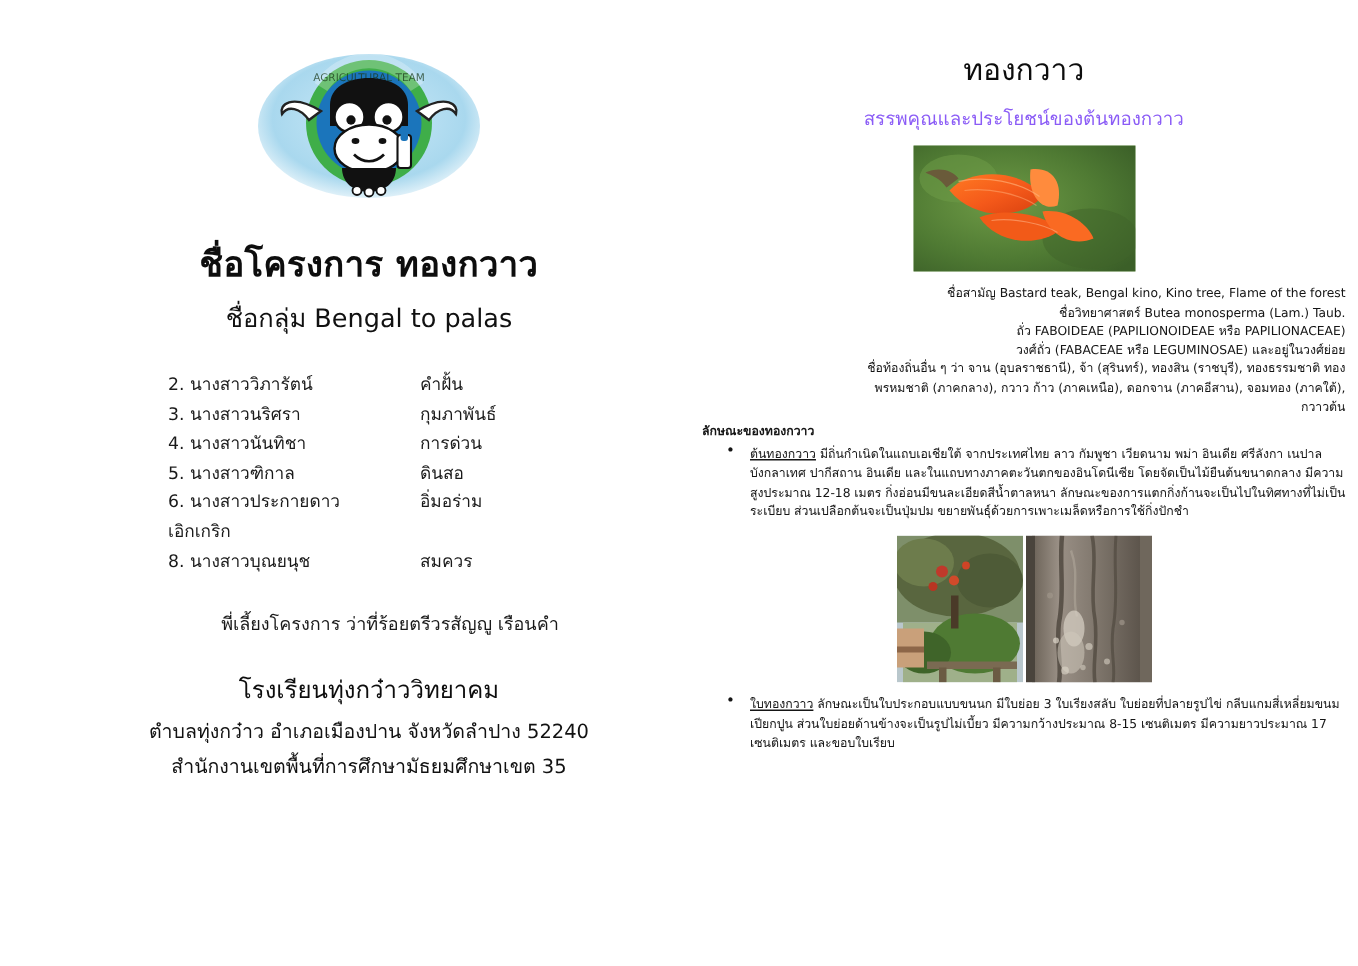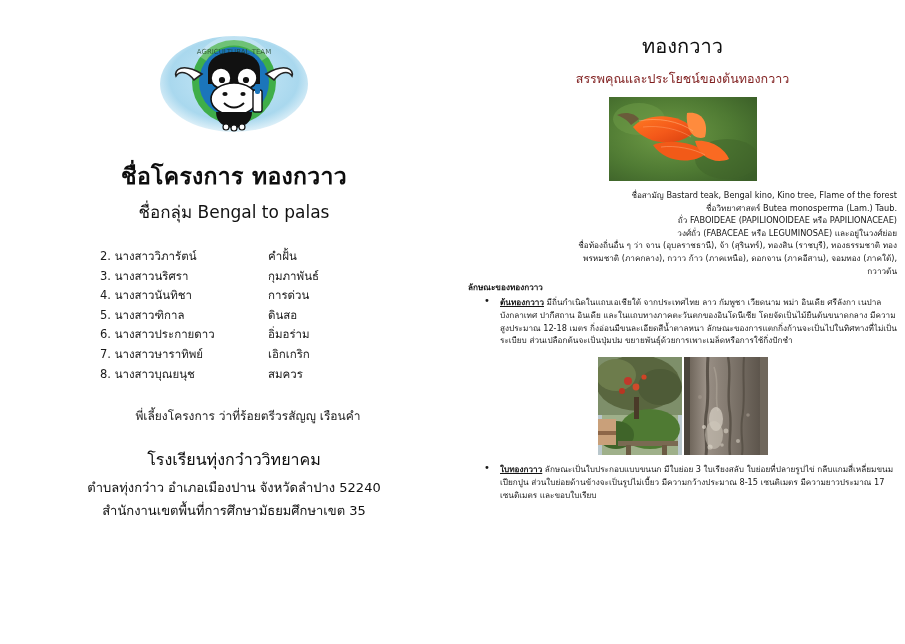--- a/index.html
+++ b/index.html
@@ -18,21 +18,21 @@
   .page {
     position: relative;
     width: 905px;
     height: 644px;
     background: #ffffff;
   }
 
   
   .left-col {
     position: absolute;
-    left: 4px;
+    left: 16px;
     top: 0px;
     width: 460px;
     height: 480px;
     text-align: center;
   }
 
   .logo-wrap {
     margin-top: 26px;
     display: flex;
     justify-content: center;
@@ -108,21 +108,21 @@
     margin-top: 30px;
     text-align: center;
     font-size: 20px;
     font-weight: 400;
     color: #0d0d0d;
   }
   .doc-subtitle {
     margin-top: 7px;
     text-align: center;
     font-size: 12.5px;
-    color: #7f1d1d;
+    color: #8b5cf6;
   }
 
   .flower-photo-wrap {
     margin-top: 8px;
     display: flex;
     justify-content: center;
   }
   .flower-photo {
     width: 148px;
     height: 84px;
@@ -165,21 +165,21 @@
   .bullet-item::before {
     content: "\2022";
     position: absolute;
     left: 16px;
     top: -1px;
     font-size: 10px;
     color: #151515;
   }
   .bullet-lead {
     text-decoration: underline;
-    font-weight: 700;
+    font-weight: 400;
   }
 
   .tree-photos {
     margin: 10px 0 8px 0;
     display: flex;
     justify-content: center;
     gap: 2px;
   }
   .tree-photo-a, .tree-photo-b {
     width: 84px;
@@ -254,21 +254,20 @@
       </div>
       <div class="member-row">
         <span class="member-name"><span>5.</span> <span>นางสาวฑิกาล</span></span>
         <span class="member-surname">ดินสอ</span>
       </div>
       <div class="member-row">
         <span class="member-name"><span>6.</span> <span>นางสาวประกายดาว</span></span>
         <span class="member-surname">อิ่มอร่าม</span>
       </div>
       <div class="member-row">
-        <span class="member-name"><span>7.</span> <span>นางสาวษาราทิพย์</span></span>
         <span class="member-surname">เอิกเกริก</span>
       </div>
       <div class="member-row">
         <span class="member-name"><span>8.</span> <span>นางสาวบุณยนุช</span></span>
         <span class="member-surname">สมควร</span>
       </div>
     </div>
 
     <div class="advisor">พี่เลี้ยงโครงการ  ว่าที่ร้อยตรีวรสัญญู   เรือนคำ</div>
     <div class="school-name">โรงเรียนทุ่งกว๋าววิทยาคม</div>

